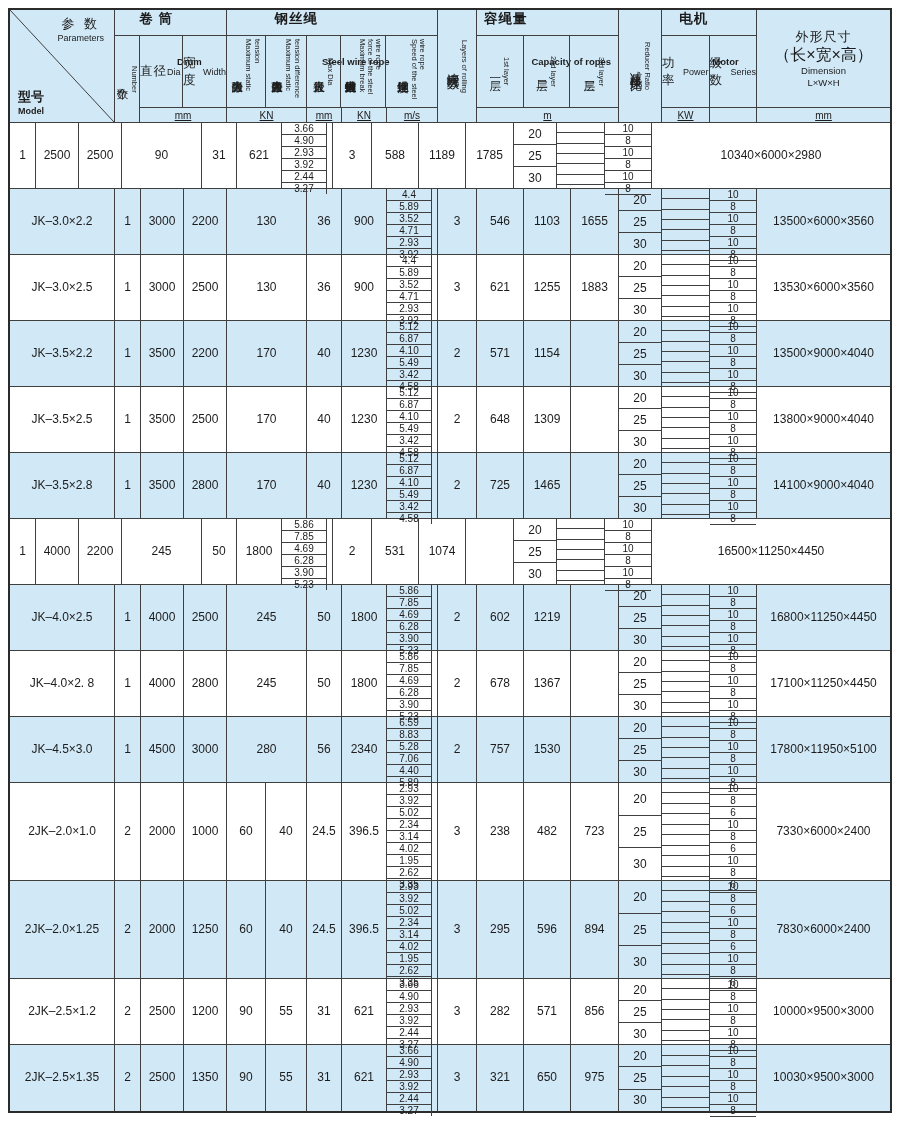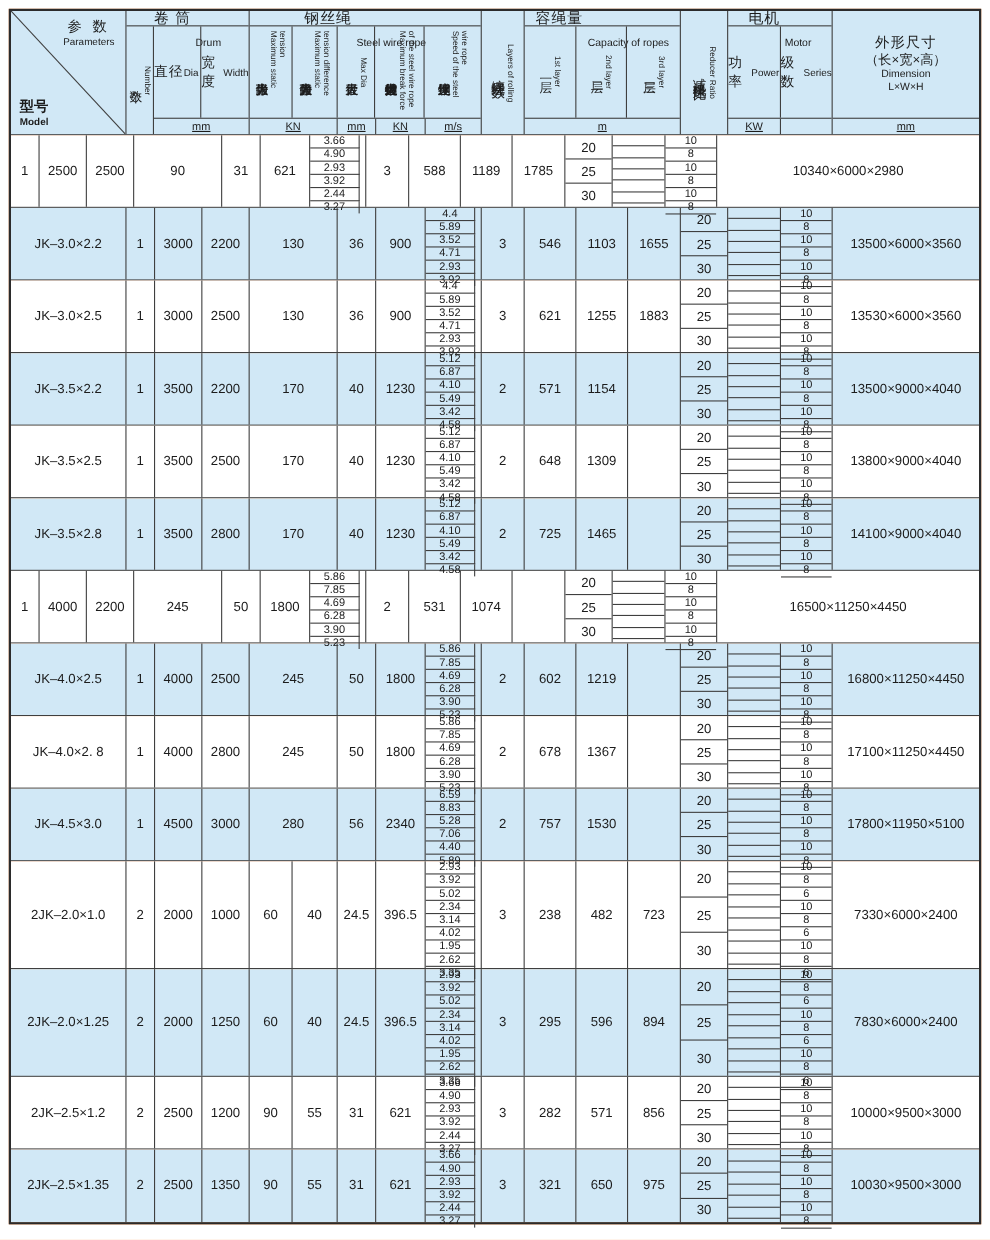--- a/index.html
+++ b/index.html
@@ -11,21 +11,21 @@
   *{box-sizing:border-box;margin:0;padding:0;}
   html,body{background:#fff;}
   body{
     width:900px;height:1127px;overflow:hidden;
     font-family:"Liberation Sans","DejaVu Sans",sans-serif;
     color:var(--txt);
   }
   .spec-table{
     position:relative;margin:8px;width:884px;
     border:2px solid var(--obc);
-    background:#f97316;
+    background:#a3a3a3;
   }
   
   .cell{display:flex;align-items:center;justify-content:center;
         border-right:1px solid var(--bc);flex:0 0 auto;
         font-size:12px;text-align:center;line-height:1.15;}
   .lastcol{border-right:none !important;}
   
   .c-model{width:105px}.c-num{width:26px}.c-dia{width:43px}.c-wid{width:43px}
   .c-ten{width:39px}.c-tdf{width:41px}.c-ten2{width:80px}.c-mdia{width:35px}
   .c-brk{width:45px}.c-spd{width:51px}.c-lay{width:39px}
@@ -35,21 +35,21 @@
   
   .header{display:flex;height:113px;border-bottom:1px solid var(--bc);background:var(--blue);}
   .corner{position:relative;border-right:1px solid var(--bc);}
   .corner svg{position:absolute;inset:0;width:100%;height:100%;}
   .corner-top{position:absolute;top:5px;right:10px;text-align:center;}
   .corner-bottom{position:absolute;bottom:6px;left:8px;text-align:left;font-weight:bold;}
   .zh13{font-size:13px;letter-spacing:3px;}
   .zh13b{font-size:13px;}
   .en9{font-size:9px;}
   .hgroup{display:flex;flex-direction:column;border-right:1px solid var(--bc);}
-  .band1{height:14px;border-bottom:1px solid var(--bc);display:flex;align-items:center;justify-content:center;gap:4px;}
+  .band1{height:26px;border-bottom:1px solid var(--bc);display:flex;align-items:flex-start;justify-content:center;gap:4px;font-weight:bold;}
   .gzh{font-size:13.5px;letter-spacing:1px;}
   .gen{font-size:9.5px;margin-top:46px;}
   .gbody{flex:1 1 auto;display:flex;min-height:0;}
   .stack{display:flex;flex-direction:column;min-height:0;}
   .hrow{flex:1 1 auto;display:flex;min-height:0;}
   .vcell{display:flex;align-items:center;justify-content:center;gap:1px;
          border-right:1px solid var(--bc);padding:2px 0;}
   .vzh{writing-mode:vertical-rl;text-orientation:upright;font-size:11.5px;line-height:1.05;}
   .vzh-wrap{max-height:50px;}
   .vzh-tall{font-size:12.5px;letter-spacing:2px;}
@@ -225,21 +225,21 @@
         <div class="urow">
           <div class="ucell" style="width:48px">KW</div>
           <div class="ucell lastcol" style="flex:1"></div>
         </div>
       </div>
     </div>
 
     <div class="stack c-dim">
       <div class="dim-head">
         <div style="font-size:13px;letter-spacing:1px">外形尺寸</div>
-        <div style="font-size:12px">（长×宽×高）</div>
+        <div style="font-size:16px">（长×宽×高）</div>
         <div style="font-size:9.5px">Dimension</div>
         <div style="font-size:9.5px">L×W×H</div>
       </div>
       <div class="urow">
         <div class="ucell lastcol" style="flex:1">mm</div>
       </div>
     </div>
   </div>
 
   <div class="tbody">

